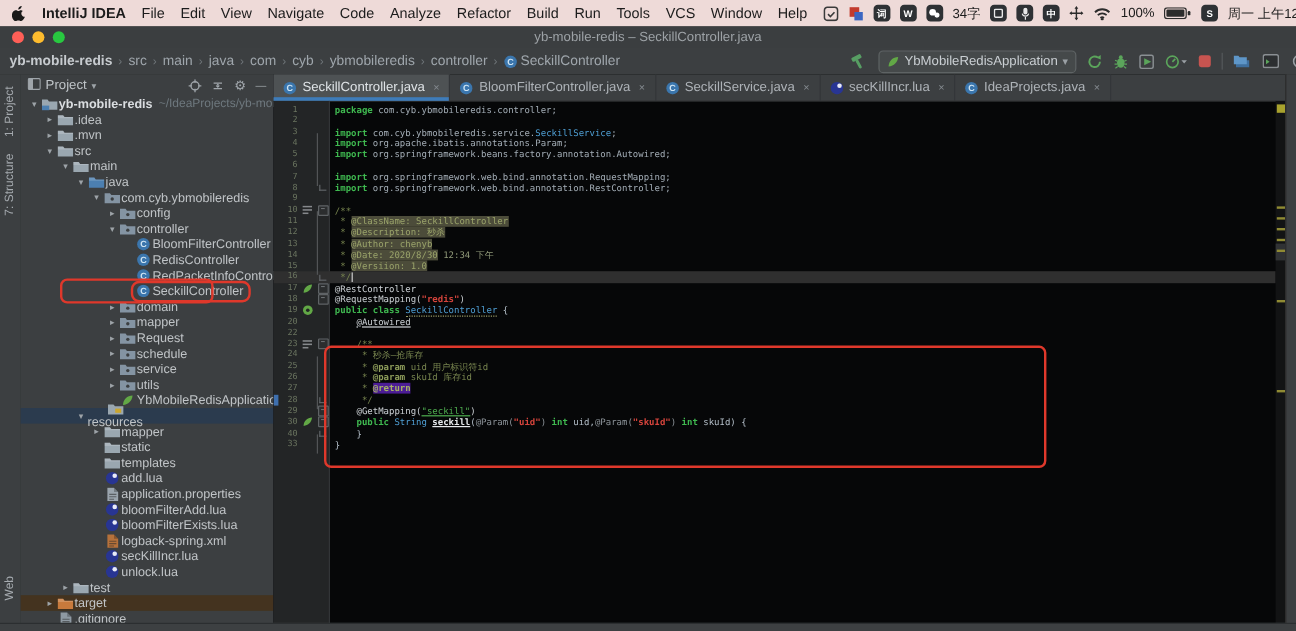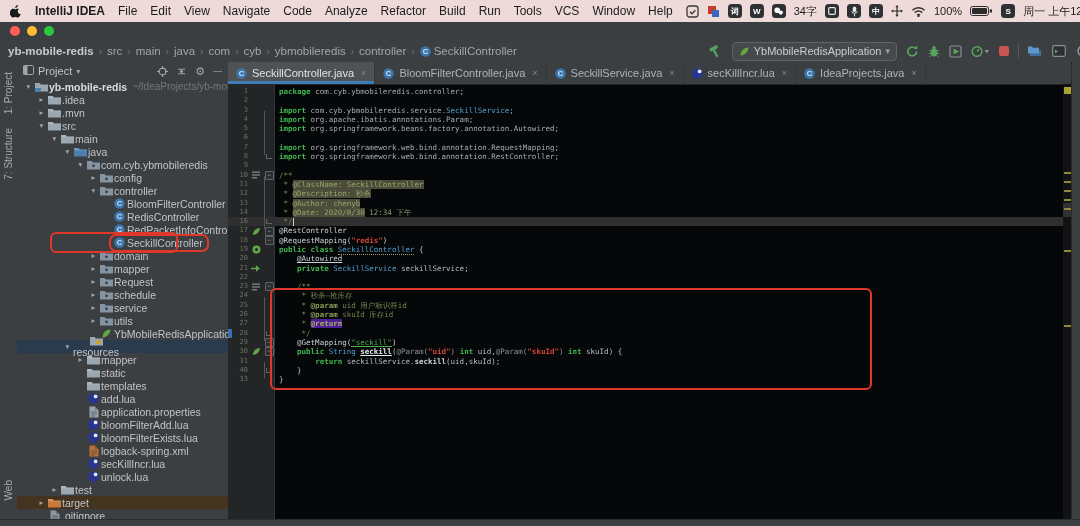--- a/index.html
+++ b/index.html
@@ -212,20 +212,21 @@
       <span class="mbtext">周一 上午12:17</span>
     </span>
 </div>
 
 <div class="titlebar">
   <div class="traffic">
     <span class="tl" style="background:#ff5f57"></span>
     <span class="tl" style="background:#febc2e"></span>
     <span class="tl" style="background:#28c840"></span>
   </div>
+  <span>yb-mobile-redis – SeckillController.java</span>
 </div>
 
 <div class="toolbar">
   <span class="crumbs" id="crumbs">
       <span class="crumb first">yb-mobile-redis</span>
       <span class="crumb-sep">›</span>
       <span class="crumb">src</span>
       <span class="crumb-sep">›</span>
       <span class="crumb">main</span>
       <span class="crumb-sep">›</span>
@@ -939,20 +940,26 @@
           <span class="gi"></span>
           <span class="fd"></span>
           <span class="codetext"><span class="d"> * </span><span class="ds">@Author: chenyb</span></span>
         </div>
         <div class="cl">
           <span class="ln">14</span>
           <span class="gi"></span>
           <span class="fd"></span>
           <span class="codetext"><span class="d"> * </span><span class="ds">@Date: 2020/8/30</span><span class="d2"> 12:34 下午</span></span>
         </div>
+        <div class="cl">
+          <span class="ln">15</span>
+          <span class="gi"></span>
+          <span class="fd"></span>
+          <span class="codetext"><span class="d"> * </span><span class="ds">@Versiion: 1.0</span></span>
+        </div>
         <div class="cl cur">
           <span class="ln">16</span>
           <span class="gi"></span>
           <span class="fd">
             <span class="fe"></span>
           </span>
           <span class="codetext"><span class="d"> */</span><span class="caret"></span></span>
         </div>
         <div class="cl">
           <span class="ln">17</span>
@@ -983,31 +990,20 @@
             </svg>
           </span>
           <span class="fd"></span>
           <span class="codetext"><span class="k">public class </span><span class="cu">SeckillController</span><span class="w"> {</span></span>
         </div>
         <div class="cl">
           <span class="ln">20</span>
           <span class="gi"></span>
           <span class="fd"></span>
           <span class="codetext"><span class="w">    </span><span class="au">@Autowired</span></span>
-        </div>
-        <div class="cl">
-          <span class="ln">21</span>
-          <span class="gi">
-            <svg width="10" height="9">
-              <path d="M0 4.5h6" stroke="#62a846" stroke-width="1.5"></path>
-              <path d="M5 1.2l3.8 3.3L5 7.8z" fill="#62a846"></path>
-            </svg>
-          </span>
-          <span class="fd"></span>
-          <span class="codetext"><span class="w">    </span><span class="k">private </span><span class="c">SeckillService</span><span class="w"> seckillService;</span></span>
         </div>
         <div class="cl">
           <span class="ln">22</span>
           <span class="gi"></span>
           <span class="fd"></span>
           <span class="codetext"></span>
         </div>
         <div class="cl">
           <span class="ln">23</span>
           <span class="gi">
@@ -1067,26 +1063,20 @@
           <span class="ln">30</span>
           <span class="gi">
             <svg width="9" height="9">
               <path d="M1 8C1 4 4 1 8 1 7.6 5 5 7.6 1 8z" fill="#62a846"></path>
             </svg>
           </span>
           <span class="fd">
             <span class="fm">−</span>
           </span>
           <span class="codetext"><span class="w">    </span><span class="k">public </span><span class="c">String</span><span class="w"> </span><span class="m">seckill</span><span class="w">(</span><span class="ap">@Param(</span><span class="s">"uid"</span><span class="ap">) </span><span class="k">int</span><span class="w"> uid,</span><span class="ap">@Param(</span><span class="s">"skuId"</span><span class="ap">) </span><span class="k">int</span><span class="w"> skuId) {</span></span>
-        </div>
-        <div class="cl">
-          <span class="ln">31</span>
-          <span class="gi"></span>
-          <span class="fd"></span>
-          <span class="codetext"><span class="w">        </span><span class="k">return </span><span class="w">seckillService.</span><span class="mb">seckill</span><span class="w">(uid,skuId);</span></span>
         </div>
         <div class="cl">
           <span class="ln">40</span>
           <span class="gi"></span>
           <span class="fd">
             <span class="fe"></span>
           </span>
           <span class="codetext"><span class="w">    }</span></span>
         </div>
         <div class="cl">

